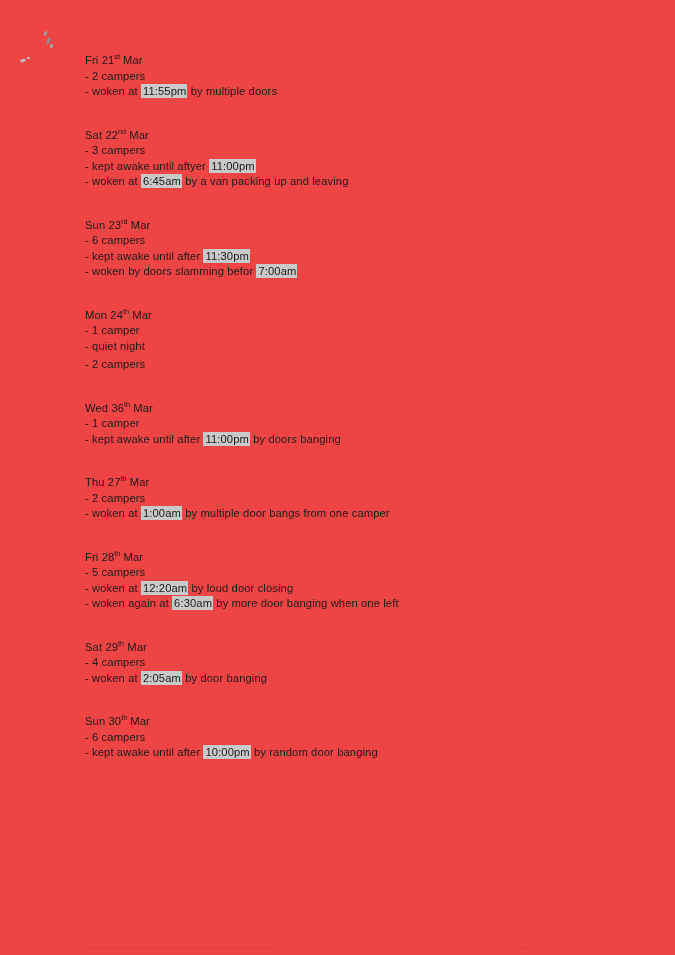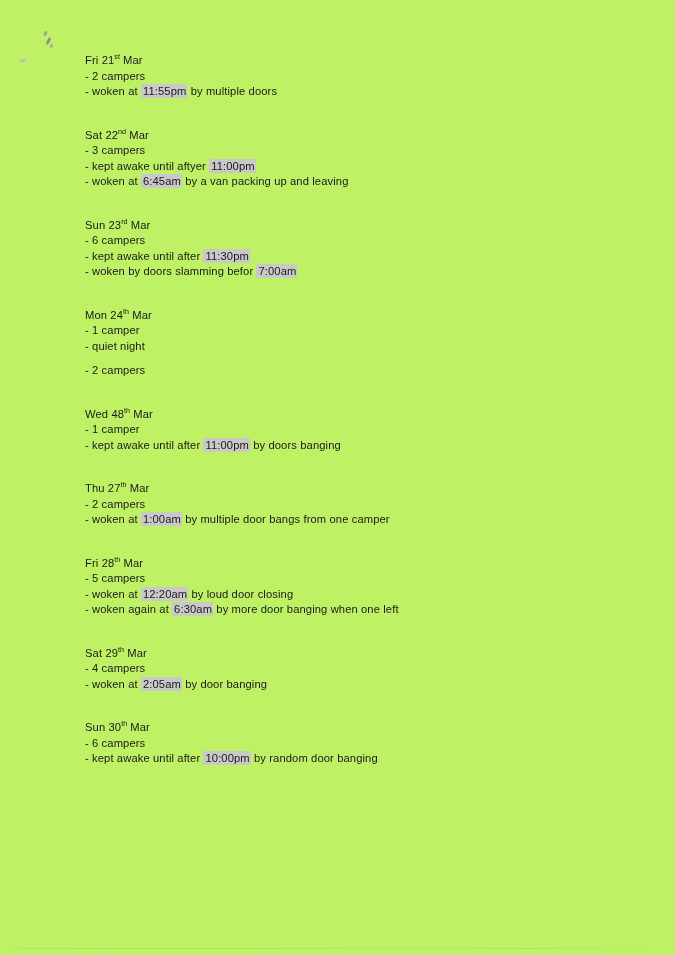--- a/index.html
+++ b/index.html
@@ -15,21 +15,21 @@
     color: #1a1a1a;
     overflow: hidden;
     position: relative;
   }
 
   
   #page {
     position: relative;
     width: 675px;
     height: 955px;
-    background: #bef264;
+    background: #ef4444;
     box-sizing: border-box;
   }
 
   
   .scan-edge {
     position: absolute;
     left: 0;
     right: 0;
     bottom: 6px;
     height: 1px;
@@ -66,21 +66,21 @@
     left: 85px;
     top: 53px;
     width: 560px;
   }
 
   .entry {
     margin: 0 0 28px 0;
   }
   
   .entry.tight {
-    margin-bottom: 9px;
+    margin-bottom: 3px;
   }
   .entry:last-child {
     margin-bottom: 0;
   }
 
   .entry-date,
   .entry-line {
     font-size: 11.2px;
     line-height: 15.5px;
     white-space: nowrap;
@@ -136,21 +136,21 @@
       </div>
       <div class="entry tight">
         <div class="entry-date"><span>Mon</span> <span>24</span><sup>th</sup> <span>Mar</span></div>
         <div class="entry-line"><span>- 1 camper</span></div>
         <div class="entry-line"><span>- quiet night</span></div>
       </div>
       <div class="entry">
         <div class="entry-line"><span>- 2 campers</span></div>
       </div>
       <div class="entry">
-        <div class="entry-date"><span>Wed</span> <span>48</span><sup>th</sup> <span>Mar</span></div>
+        <div class="entry-date"><span>Wed</span> <span>36</span><sup>th</sup> <span>Mar</span></div>
         <div class="entry-line"><span>- 1 camper</span></div>
         <div class="entry-line"><span>- kept awake until after </span><span class="hl">11:00pm</span><span> by doors banging</span></div>
       </div>
       <div class="entry">
         <div class="entry-date"><span>Thu</span> <span>27</span><sup>th</sup> <span>Mar</span></div>
         <div class="entry-line"><span>- 2 campers</span></div>
         <div class="entry-line"><span>- woken at </span><span class="hl">1:00am</span><span> by multiple door bangs from one camper</span></div>
       </div>
       <div class="entry">
         <div class="entry-date"><span>Fri</span> <span>28</span><sup>th</sup> <span>Mar</span></div>

